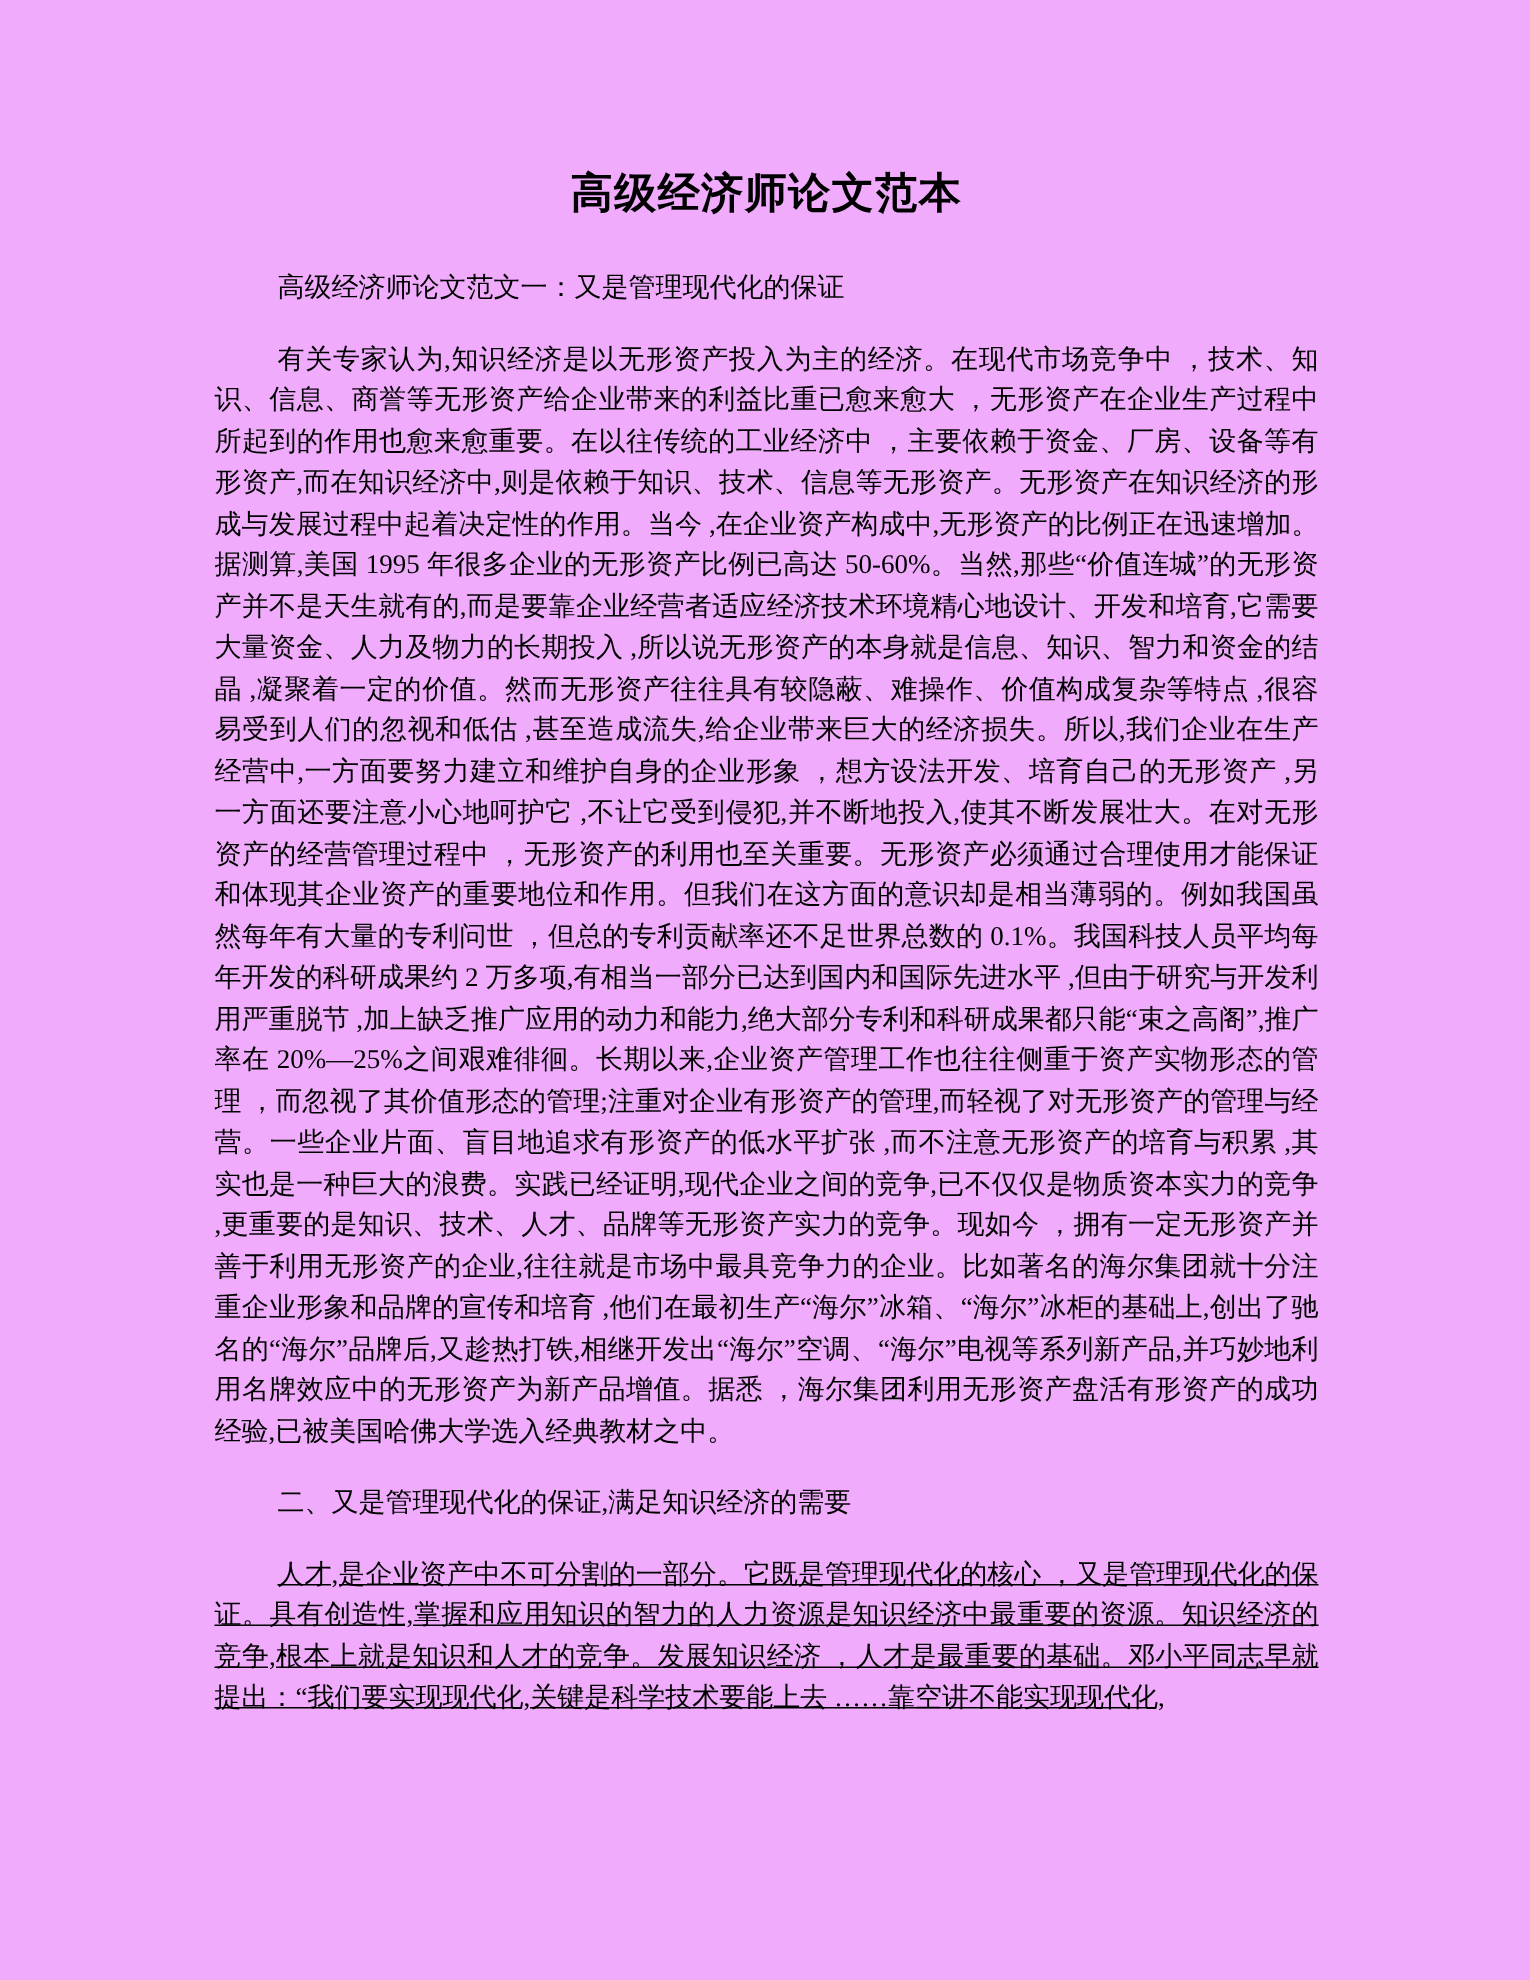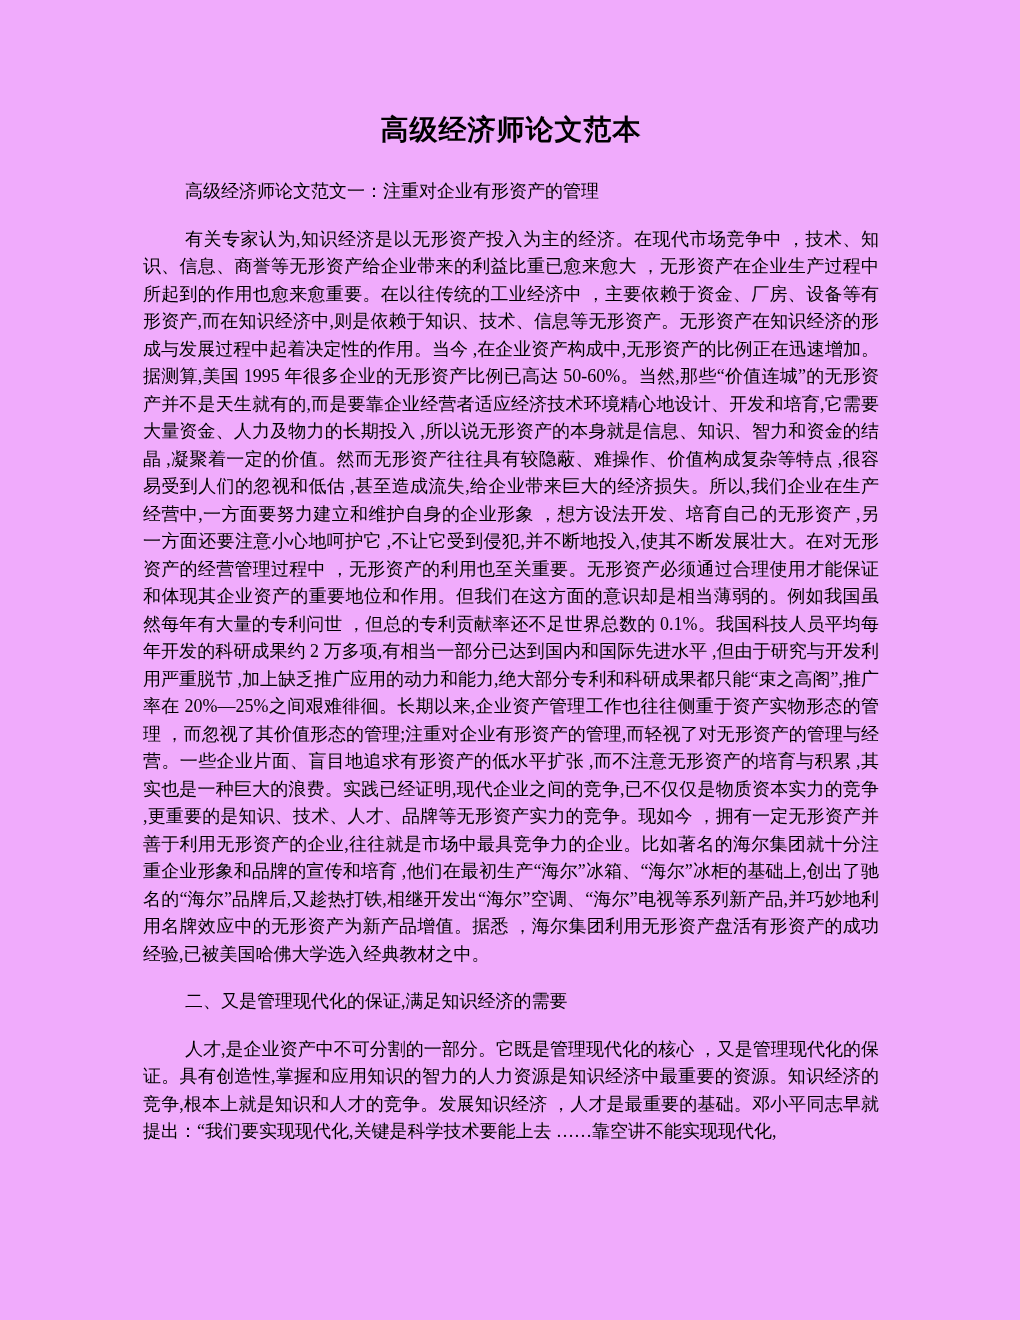--- a/index.html
+++ b/index.html
@@ -33,30 +33,31 @@
   .block {
     margin: 0 0 20px 0;
     font-size: 18px;
     line-height: 27.5px;
     text-align: justify;
     text-indent: 42px;
     word-break: break-all;
   }
   .block:last-child {
     margin-bottom: 0;
+    text-decoration: underline;
   }
 </style>
 </head>
 <body>
 
 <div class="page">
   <div class="content">
     <h1 class="doc-title">高级经济师论文范本</h1>
 
-    <p class="block">高级经济师论文范文一：注重对企业有形资产的管理</p>
+    <p class="block">高级经济师论文范文一：又是管理现代化的保证</p>
 
 
     <p class="block">有关专家认为,知识经济是以无形资产投入为主的经济。在现代市场竞争中 ，技术、知识、信息、商誉等无形资产给企业带来的利益比重已愈来愈大 ，无形资产在企业生产过程中所起到的作用也愈来愈重要。在以往传统的工业经济中 ，主要依赖于资金、厂房、设备等有形资产,而在知识经济中,则是依赖于知识、技术、信息等无形资产。无形资产在知识经济的形成与发展过程中起着决定性的作用。当今 ,在企业资产构成中,无形资产的比例正在迅速增加。据测算,美国 1995 年很多企业的无形资产比例已高达 50-60%。当然,那些“价值连城”的无形资产并不是天生就有的,而是要靠企业经营者适应经济技术环境精心地设计、开发和培育,它需要大量资金、人力及物力的长期投入 ,所以说无形资产的本身就是信息、知识、智力和资金的结晶 ,凝聚着一定的价值。然而无形资产往往具有较隐蔽、难操作、价值构成复杂等特点 ,很容易受到人们的忽视和低估 ,甚至造成流失,给企业带来巨大的经济损失。所以,我们企业在生产经营中,一方面要努力建立和维护自身的企业形象 ，想方设法开发、培育自己的无形资产 ,另一方面还要注意小心地呵护它 ,不让它受到侵犯,并不断地投入,使其不断发展壮大。在对无形资产的经营管理过程中 ，无形资产的利用也至关重要。无形资产必须通过合理使用才能保证和体现其企业资产的重要地位和作用。但我们在这方面的意识却是相当薄弱的。例如我国虽然每年有大量的专利问世 ，但总的专利贡献率还不足世界总数的 0.1%。我国科技人员平均每年开发的科研成果约 2 万多项,有相当一部分已达到国内和国际先进水平 ,但由于研究与开发利用严重脱节 ,加上缺乏推广应用的动力和能力,绝大部分专利和科研成果都只能“束之高阁”,推广率在 20%—25%之间艰难徘徊。长期以来,企业资产管理工作也往往侧重于资产实物形态的管理 ，而忽视了其价值形态的管理;注重对企业有形资产的管理,而轻视了对无形资产的管理与经营。一些企业片面、盲目地追求有形资产的低水平扩张 ,而不注意无形资产的培育与积累 ,其实也是一种巨大的浪费。实践已经证明,现代企业之间的竞争,已不仅仅是物质资本实力的竞争 ,更重要的是知识、技术、人才、品牌等无形资产实力的竞争。现如今 ，拥有一定无形资产并善于利用无形资产的企业,往往就是市场中最具竞争力的企业。比如著名的海尔集团就十分注重企业形象和品牌的宣传和培育 ,他们在最初生产“海尔”冰箱、“海尔”冰柜的基础上,创出了驰名的“海尔”品牌后,又趁热打铁,相继开发出“海尔”空调、“海尔”电视等系列新产品,并巧妙地利用名牌效应中的无形资产为新产品增值。据悉 ，海尔集团利用无形资产盘活有形资产的成功经验,已被美国哈佛大学选入经典教材之中。</p>
 
     <p class="block">二、又是管理现代化的保证,满足知识经济的需要</p>
 
     <p class="block">人才,是企业资产中不可分割的一部分。它既是管理现代化的核心 ，又是管理现代化的保证。具有创造性,掌握和应用知识的智力的人力资源是知识经济中最重要的资源。知识经济的竞争,根本上就是知识和人才的竞争。发展知识经济 ，人才是最重要的基础。邓小平同志早就提出：“我们要实现现代化,关键是科学技术要能上去 ……靠空讲不能实现现代化,</p>
   </div>
 </div>
 

